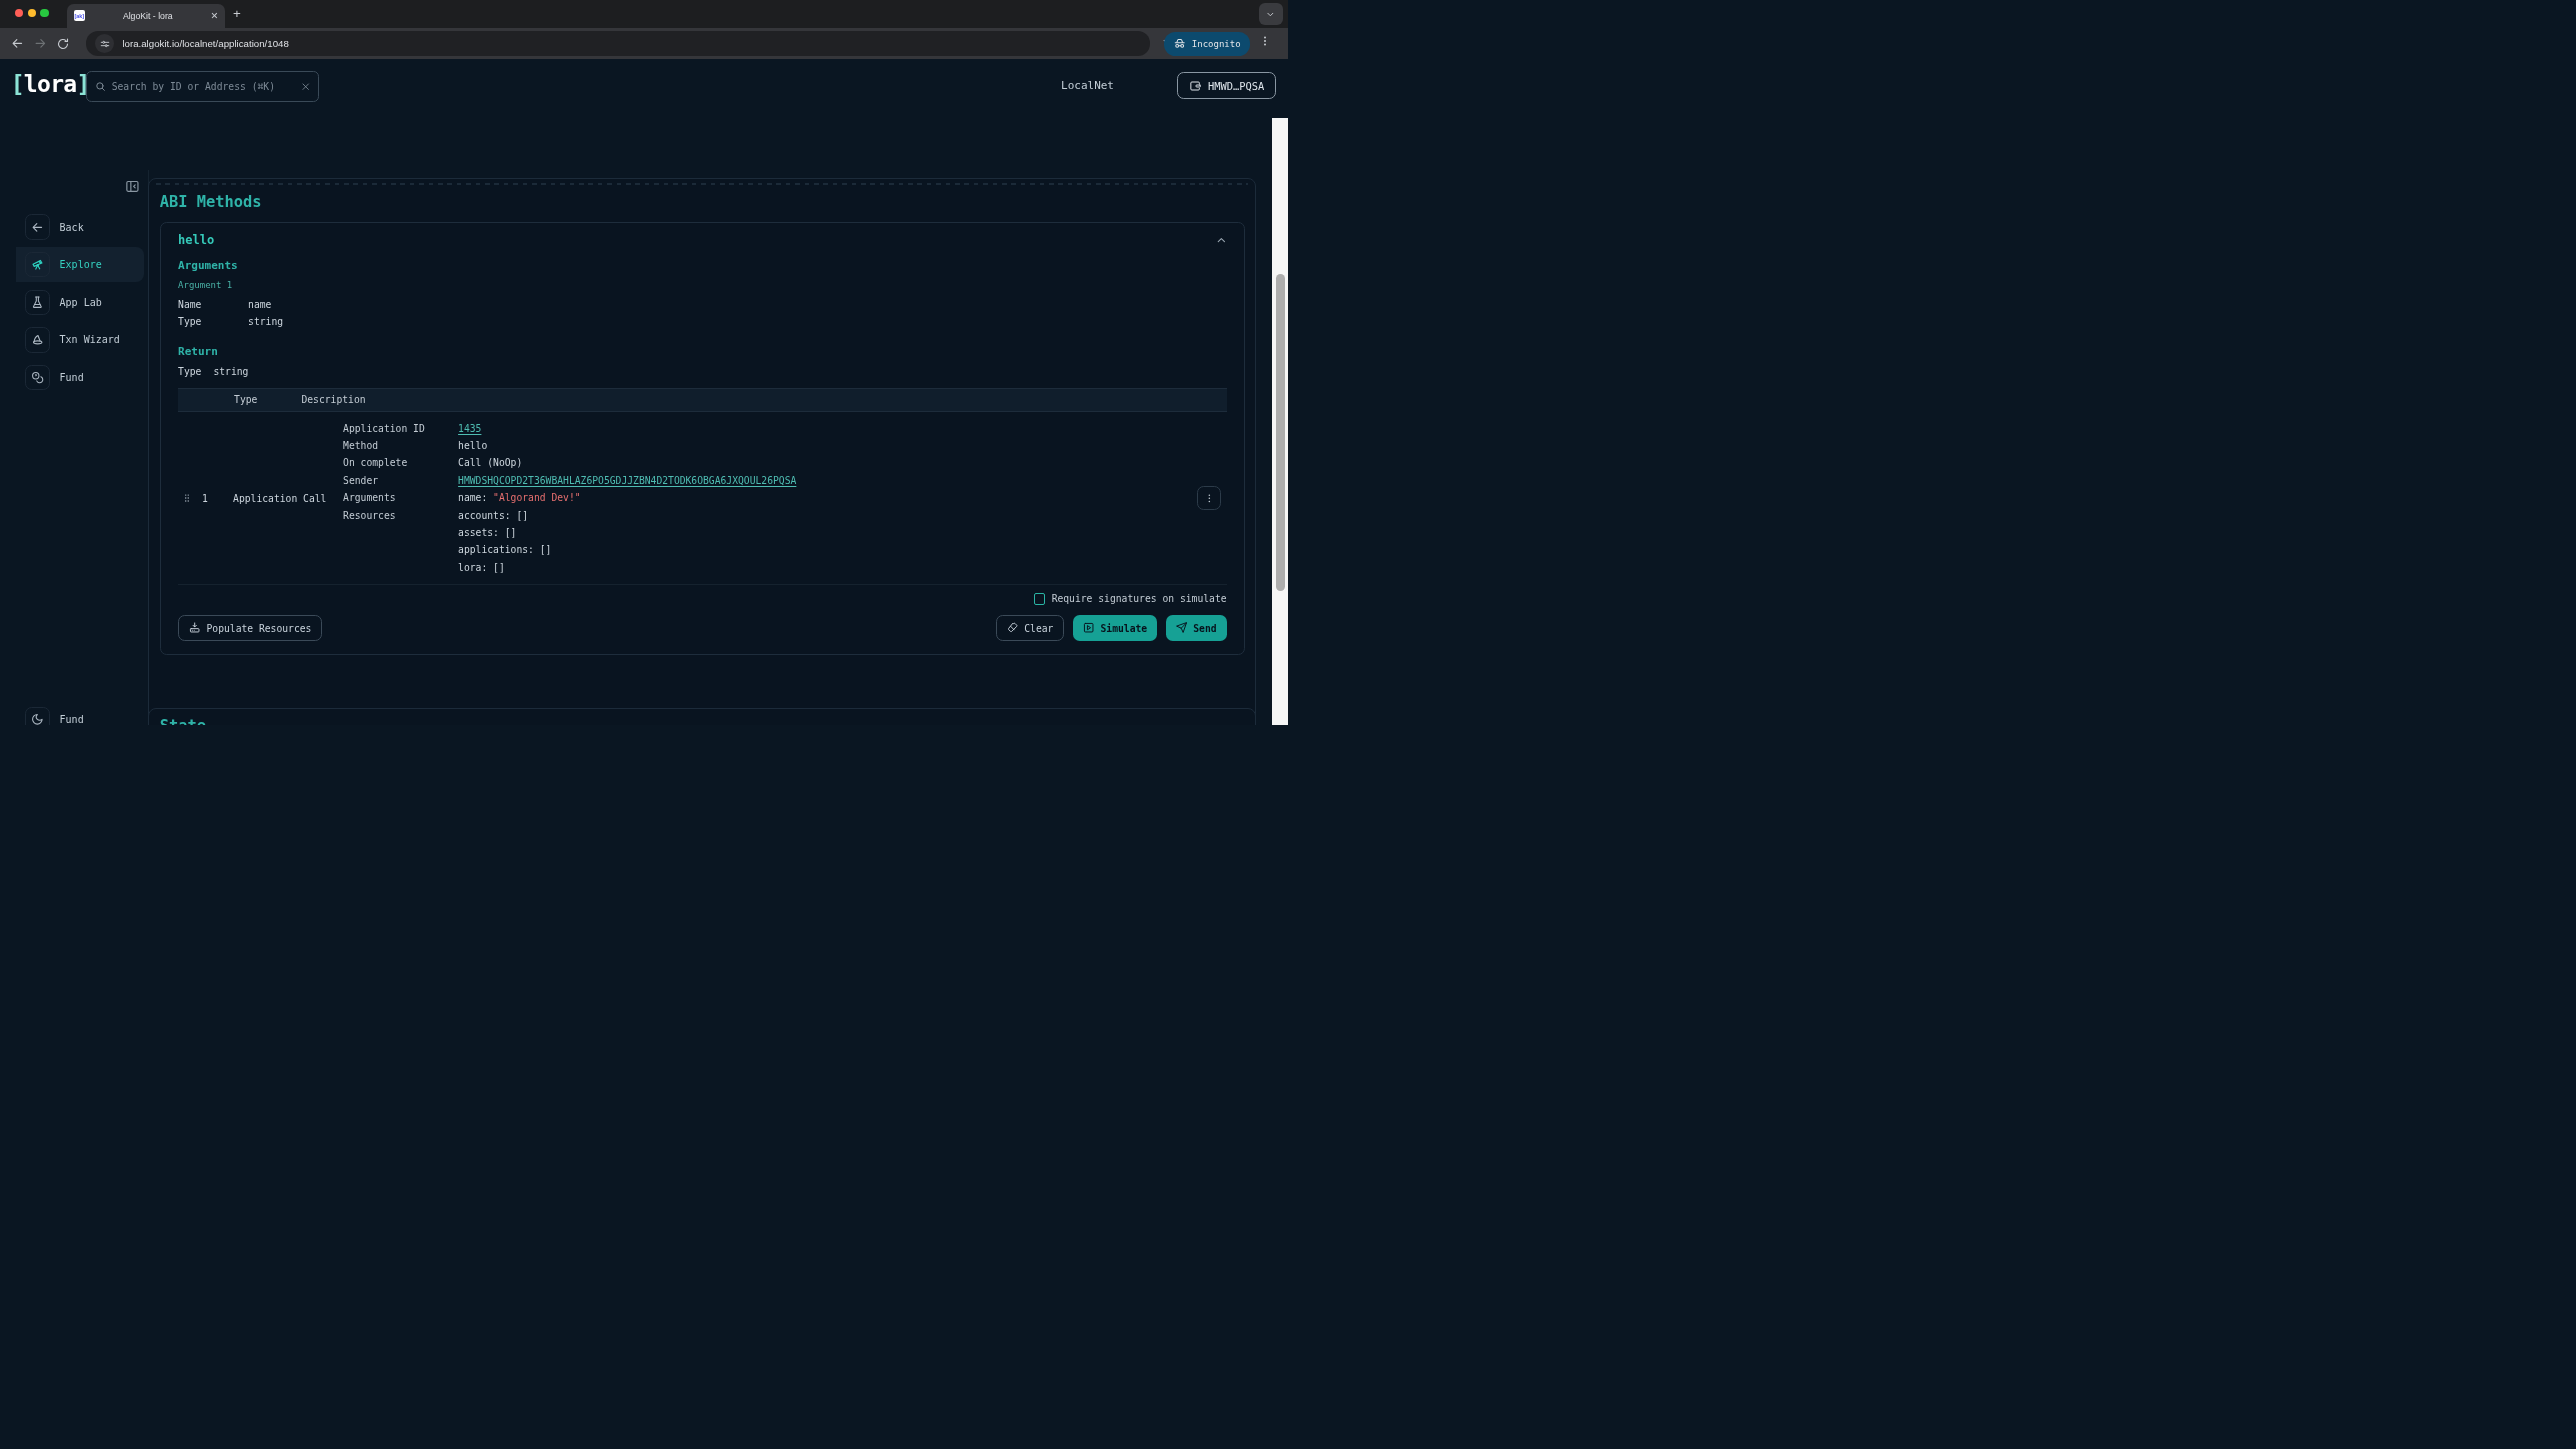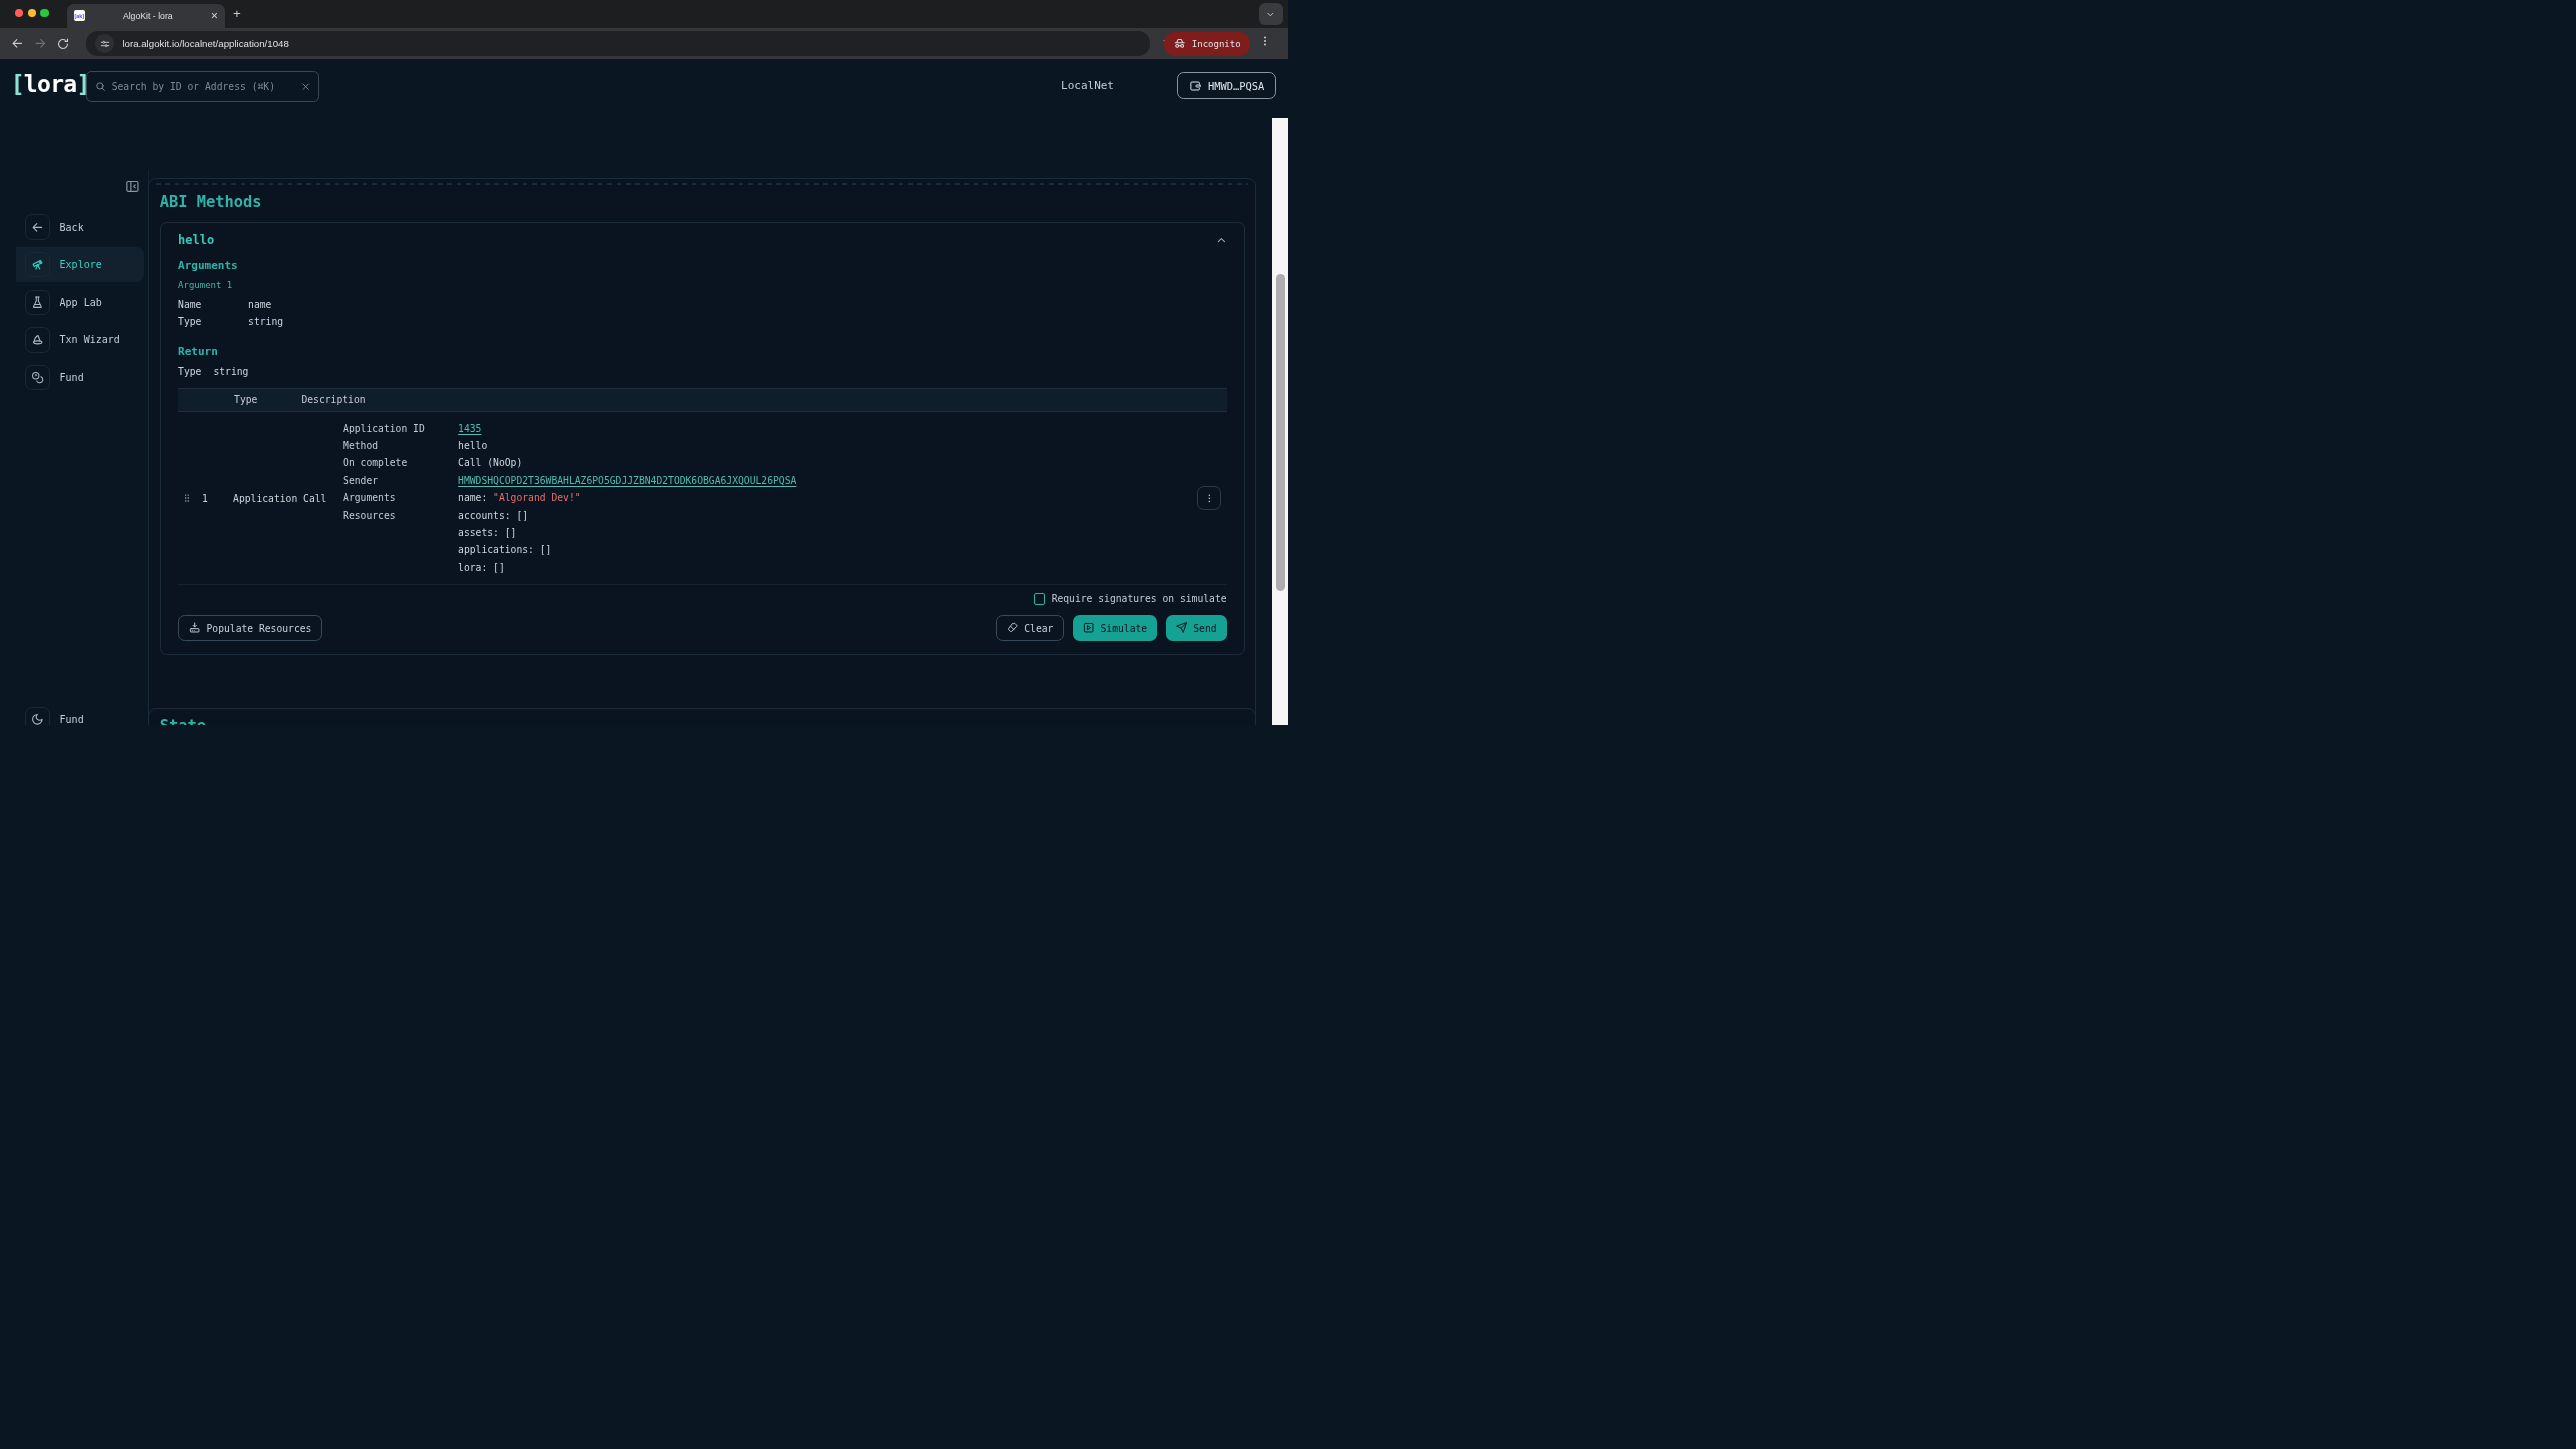--- a/index.html
+++ b/index.html
@@ -25,21 +25,21 @@
   .toolbar { position:absolute; left:0; top:27.5px; width:1288px; height:32px; background:#35363a;
              display:flex; align-items:center; }
   .nav-ic { width:23px; height:23px; display:flex; align-items:center; justify-content:center; color:#c7cbd0; }
   .nav-ic.dim { color:#6e7275; }
   .urlbar { position:absolute; left:86px; top:31px; width:1064px; height:25px; background:#202124;
             border-radius:12px; display:flex; align-items:center; padding:0 9.4px; gap:8px; }
   .site-ic { width:19px; height:19px; border-radius:50%; background:#2e2f33; display:flex;
              align-items:center; justify-content:center; color:#c7cbd0; flex:none; }
   .url-text { color:#dfe1e5; font-size:9.7px; }
   .star-btn { position:absolute; right:112px; top:35px; color:#c7cbd0; }
-  .incog { position:absolute; right:38px; top:32px; height:23.5px; background:#7f1d1d; border-radius:11.4px;
+  .incog { position:absolute; right:38px; top:32px; height:23.5px; background:#0c4a6e; border-radius:11.4px;
            display:flex; align-items:center; gap:5.4px; padding:0 9.4px; color:#e4e6e9; font-size:9px; }
   .dots-btn { position:absolute; right:17.4px; top:35px; color:#c7cbd0; }
 
   
   .app { position:absolute; left:0; top:59px; width:1288px; height:665px; background:#0a1622; }
   .logo { position:absolute; left:10.7px; top:12px; font-size:23px; font-weight:bold; color:#ffffff; letter-spacing:-0.7px; }
   .logo .br { color:#8ce3d6; }
   .searchbox { position:absolute; left:86px; top:12px; width:233px; height:31px; border:0.7px solid #3a4a58;
                border-radius:5.4px; display:flex; align-items:center; padding:0 8px; gap:6px; color:#7d8a96; }
   .searchbox input { background:transparent; border:none; outline:none; color:#aeb9c4; flex:1;
@@ -100,21 +100,21 @@
   .res-lines div { line-height:17.4px; }
   .row-menu { position:absolute; right:5.4px; top:50%; transform:translateY(-50%); width:24px; height:24px;
               border:0.7px solid #2c3b49; border-radius:6.7px; display:flex; align-items:center; justify-content:center; color:#c3ccd4; }
   .require-row { display:flex; justify-content:flex-end; align-items:center; gap:6.7px; margin-top:8px;
                  font-size:9.7px; color:#c3ccd4; }
   .cbx { width:11.4px; height:11.4px; border:1px solid #2ab5a5; border-radius:2px; background:transparent; }
   .btns-row { display:flex; align-items:center; margin-top:10.7px; }
   .btn { height:25.5px; border-radius:6.7px; display:flex; align-items:center; gap:6px; padding:0 10px;
          font-family:"DejaVu Sans Mono",monospace; font-size:9.7px; }
   .btn.outline { border:0.7px solid #3b4a58; color:#c9d3dc; background:transparent; }
-  .btn.teal { border:none; background:#16a195; color:#07121c; font-weight:normal; }
+  .btn.teal { border:none; background:#16a195; color:#07121c; font-weight:bold; }
   .btns-right { margin-left:auto; display:flex; gap:8.7px; }
 
   
   .tabs-card { margin:9.4px 10px 0 10.7px; border:0.7px solid #1e2d3c; border-radius:6.7px 6.7px 0 0; border-bottom:none; }
   .tabs-row { display:flex; padding:0 0 0 8px; border-bottom:0.7px solid #243442; }
   .tab-item { padding:8px 9.4px 9.4px 9.4px; font-size:9.7px; color:#9aa7b2; position:relative; }
   .tab-item.active { color:#d6dee5; }
   .tab-item.active::after { content:""; position:absolute; left:0; right:0; bottom:-1.3px; height:2px; background:#2ab5a5; }
 
   

